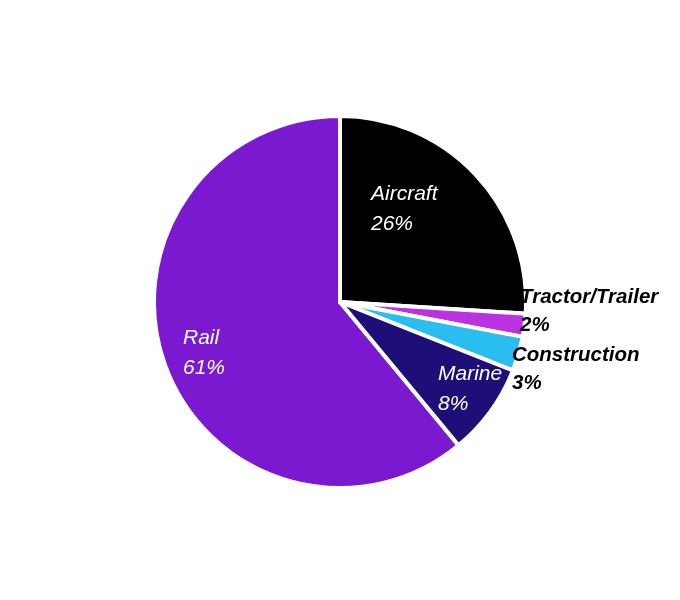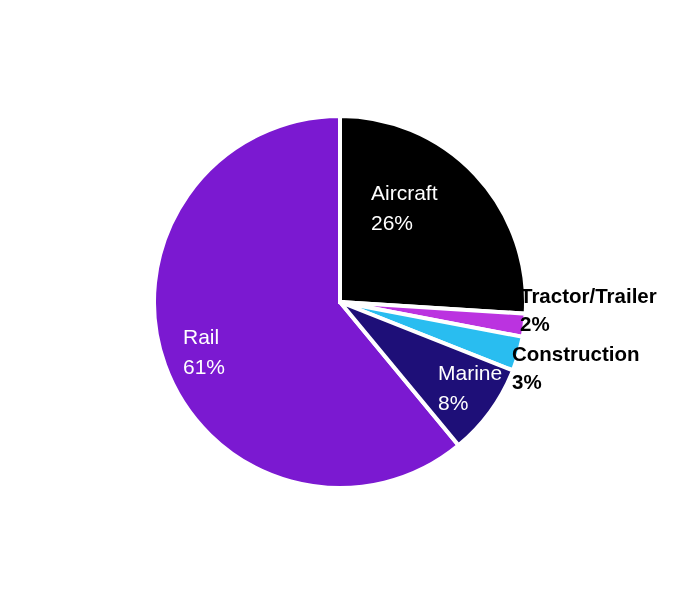--- a/index.html
+++ b/index.html
@@ -12,20 +12,21 @@
     width: 680px;
     height: 600px;
     overflow: hidden;
     font-family: "Liberation Sans", sans-serif;
   }
   #chart-root {
     position: relative;
     width: 680px;
     height: 600px;
     background: #ffffff;
+    font-style: italic;
   }
   svg#pie-svg {
     position: absolute;
     left: 0;
     top: 0;
     width: 680px;
     height: 600px;
     display: block;
   }
   .slice-path {

